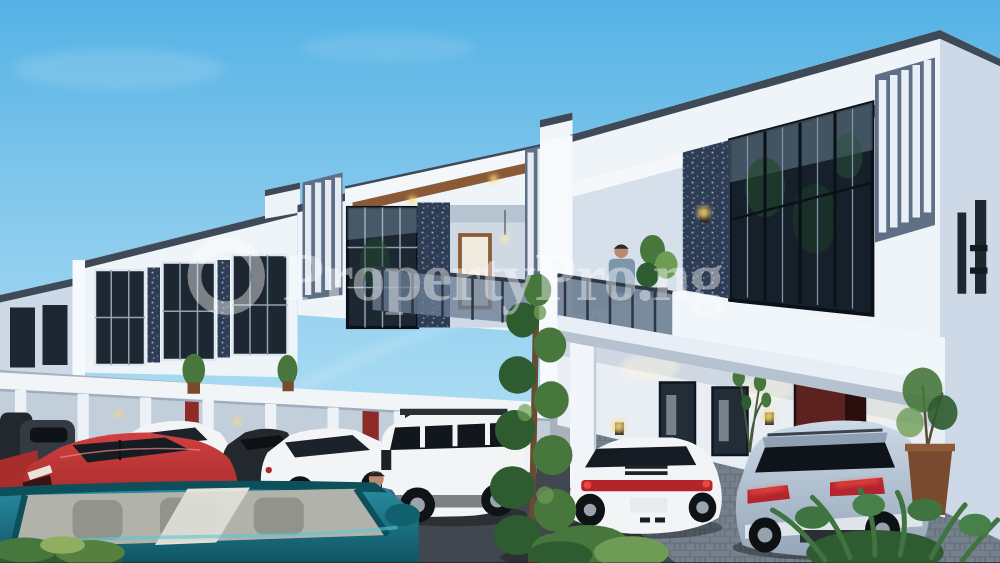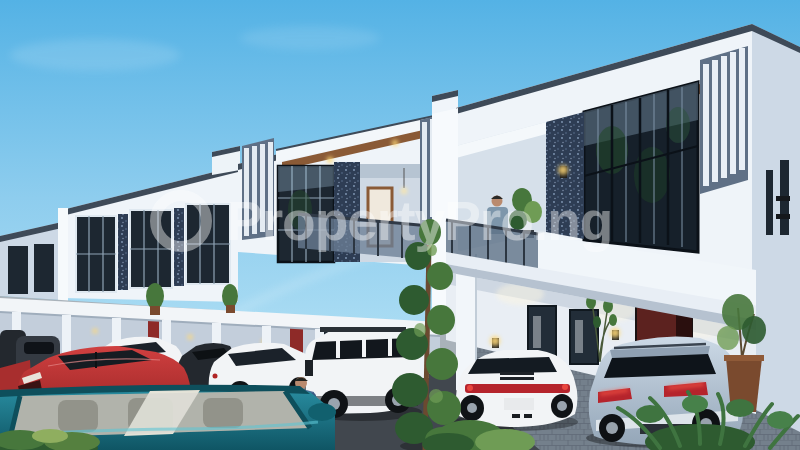--- a/index.html
+++ b/index.html
@@ -432,17 +432,17 @@
   </g>
 
   <g>
     <ellipse cx="40" cy="448" rx="58" ry="14" style="fill:var(--foliage-dark,#2e5b30)"></ellipse>
     <ellipse cx="20" cy="440" rx="26" ry="10" style="fill:var(--foliage-mid,#47773c)"></ellipse>
     <ellipse cx="72" cy="442" rx="28" ry="10" fill="#55803f"></ellipse>
     <ellipse cx="50" cy="436" rx="18" ry="7" fill="#8fae5f"></ellipse>
   </g>
 </svg>
 
-<div class="watermark" style="opacity: 0.42;">
+<div class="watermark" style="opacity: 0.42; font-family: Liberation Serif, serif;">
   <div class="ring"></div>
   <div class="wm-text">PropertyPro.ng</div>
 </div>
 </div>
 
 </body></html>

